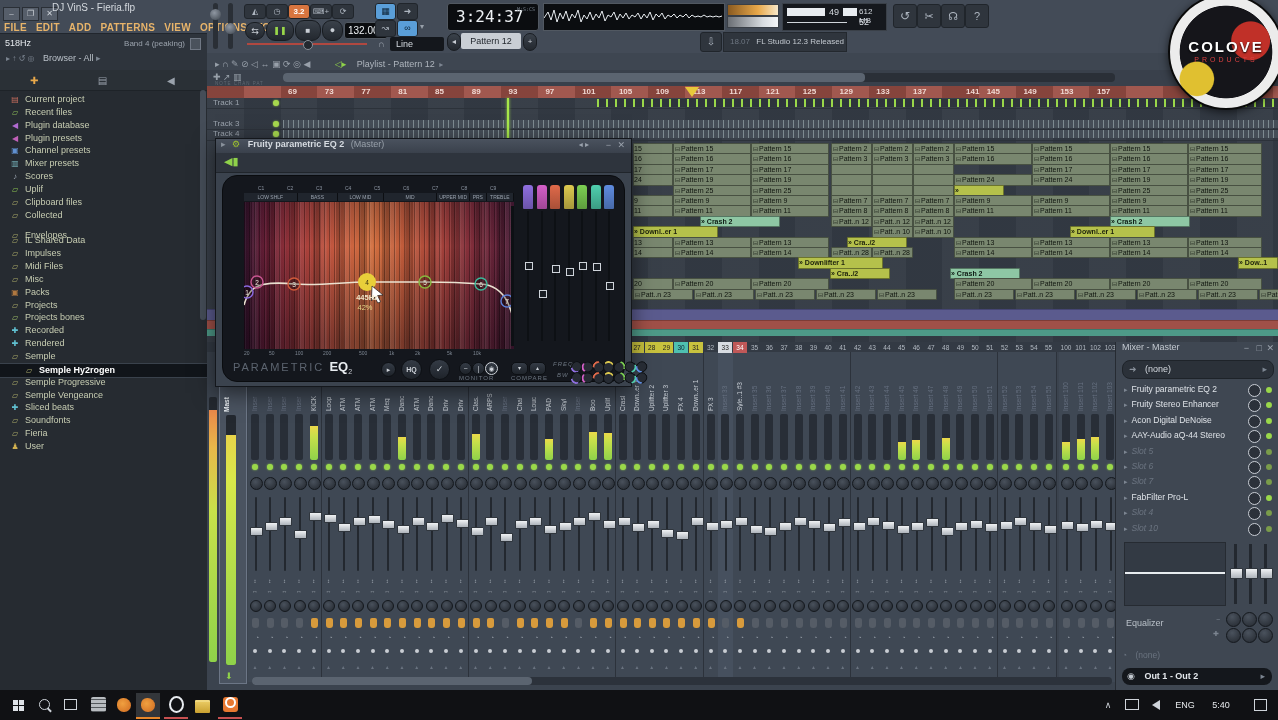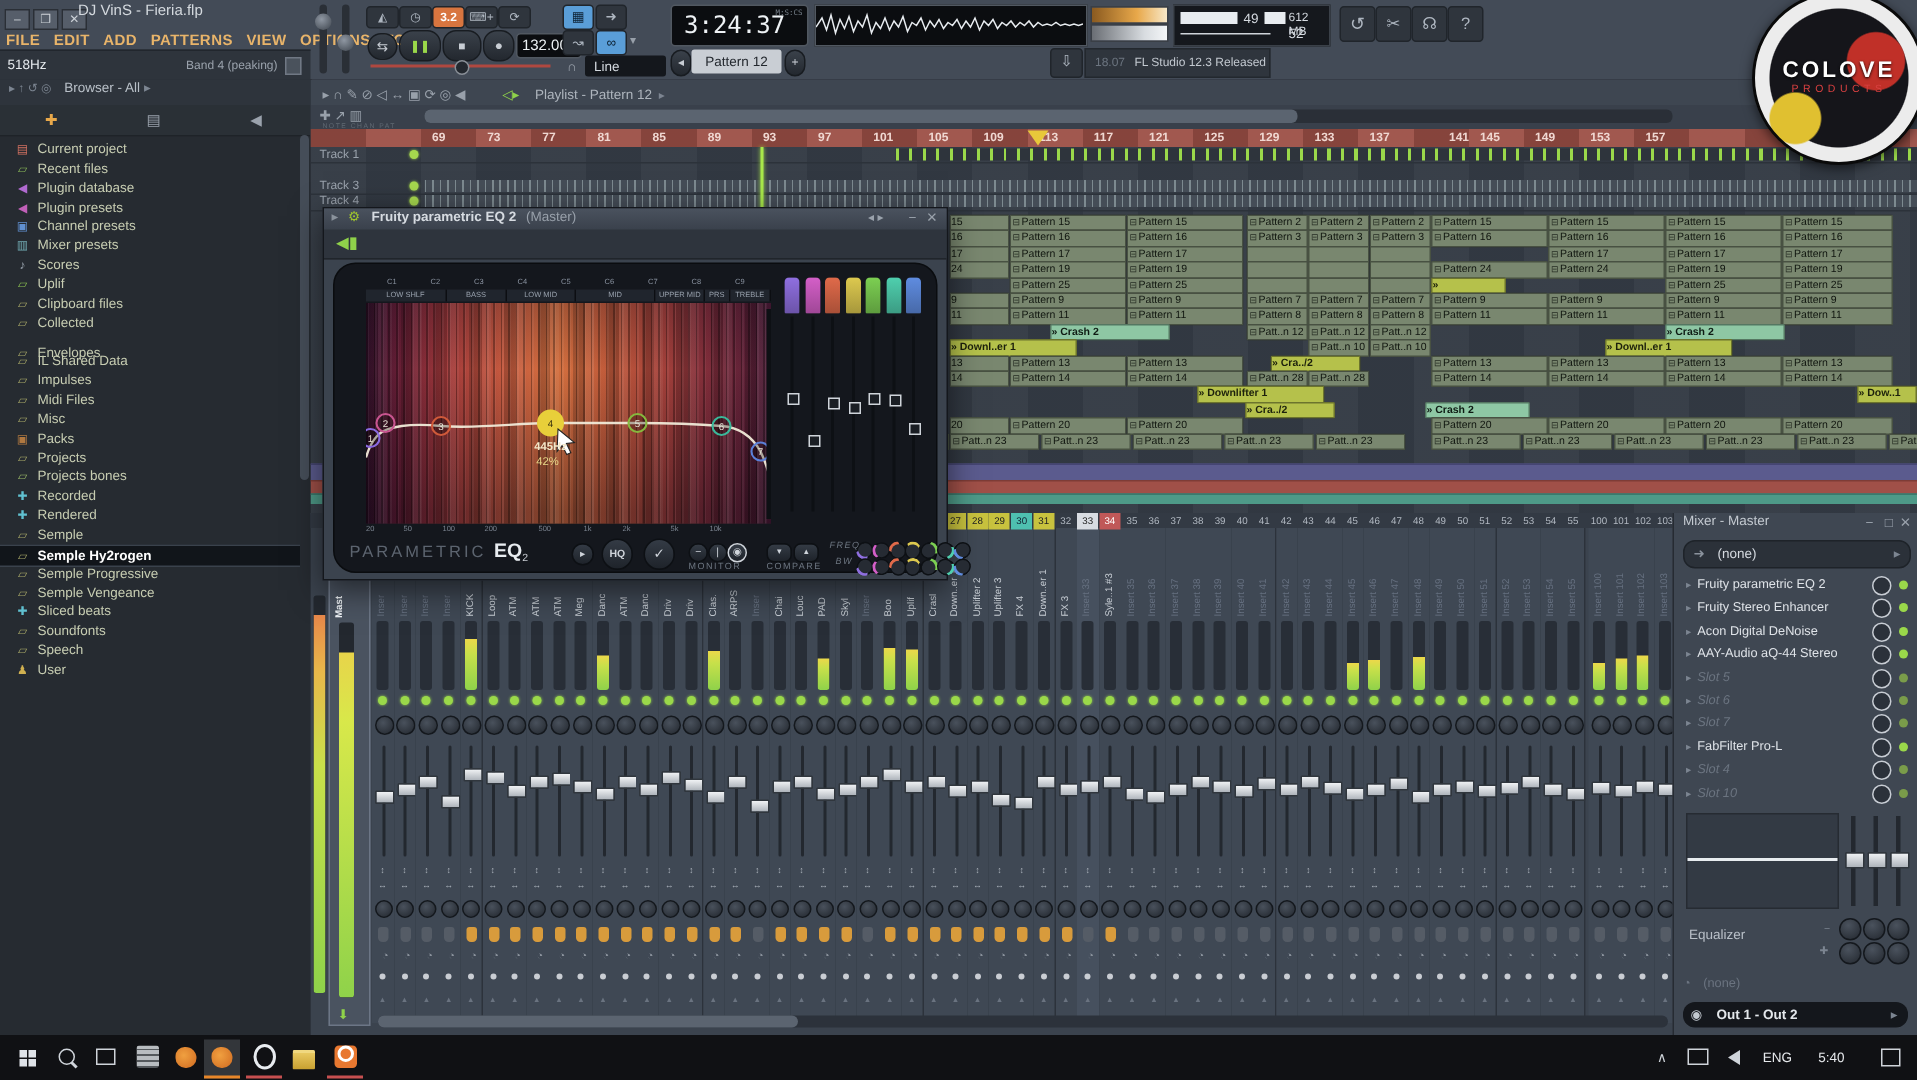--- a/index.html
+++ b/index.html
@@ -255,26 +255,26 @@
         <div class="bitem" style="top: 141.35px;"><span class="ic" style="color: rgb(168, 168, 104);">▱</span><span>IL Shared Data</span></div>
         <div class="bitem" style="top: 154.2px;"><span class="ic" style="color: rgb(168, 168, 104);">▱</span><span>Impulses</span></div>
         <div class="bitem" style="top: 167.05px;"><span class="ic" style="color: rgb(168, 168, 104);">▱</span><span>Midi Files</span></div>
         <div class="bitem" style="top: 179.9px;"><span class="ic" style="color: rgb(168, 168, 104);">▱</span><span>Misc</span></div>
         <div class="bitem" style="top: 192.75px;"><span class="ic" style="color: rgb(176, 120, 64);">▣</span><span>Packs</span></div>
         <div class="bitem" style="top: 205.6px;"><span class="ic" style="color: rgb(168, 168, 104);">▱</span><span>Projects</span></div>
         <div class="bitem" style="top: 218.45px;"><span class="ic" style="color: rgb(154, 184, 104);">▱</span><span>Projects bones</span></div>
         <div class="bitem" style="top: 231.3px;"><span class="ic" style="color: rgb(96, 192, 208);">✚</span><span>Recorded</span></div>
         <div class="bitem" style="top: 244.15px;"><span class="ic" style="color: rgb(96, 192, 208);">✚</span><span>Rendered</span></div>
         <div class="bitem" style="top: 257px;"><span class="ic" style="color: rgb(168, 168, 104);">▱</span><span>Semple</span></div>
-        <div class="bitem sel" style="top: 269.85px;"><span class="ic" style="color: rgb(168, 168, 104);">▱</span><span>Semple Hy2rogen</span></div>
+        <div class="bitem sel" style="top: 269.85px; padding-left: 14px;"><span class="ic" style="color: rgb(168, 168, 104);">▱</span><span>Semple Hy2rogen</span></div>
         <div class="bitem" style="top: 282.7px;"><span class="ic" style="color: rgb(168, 168, 104);">▱</span><span>Semple Progressive</span></div>
         <div class="bitem" style="top: 295.55px;"><span class="ic" style="color: rgb(168, 168, 104);">▱</span><span>Semple Vengeance</span></div>
         <div class="bitem" style="top: 308.4px;"><span class="ic" style="color: rgb(96, 192, 208);">✚</span><span>Sliced beats</span></div>
         <div class="bitem" style="top: 321.25px;"><span class="ic" style="color: rgb(168, 168, 104);">▱</span><span>Soundfonts</span></div>
-        <div class="bitem" style="top: 334.1px;"><span class="ic" style="color: rgb(168, 168, 104);">▱</span><span>Speech</span></div>
+        <div class="bitem" style="top: 334.1px;"><span class="ic" style="color: rgb(168, 168, 104);">▱</span><span>Fieria</span></div>
         <div class="bitem" style="top: 346.95px;"><span class="ic" style="color: rgb(208, 176, 80);">♟</span><span>User</span></div>
       </div>
     <div class="abs" id="bscroll"></div>
   </div>
 
   <div class="abs" id="playlist">
     <div class="abs" id="pltool">
       <span class="plico" style="margin-left:8px;">▸ ∩ ✎ ⊘ ◁ ↔ ▣ ⟳ ◎ ◀</span>
       <span style="color:#8fd24a;font-size:9px;margin-left:14px;">◁▸</span>
       <span id="pltitle" style="margin-left:6px;">Playlist - Pattern 12</span>

